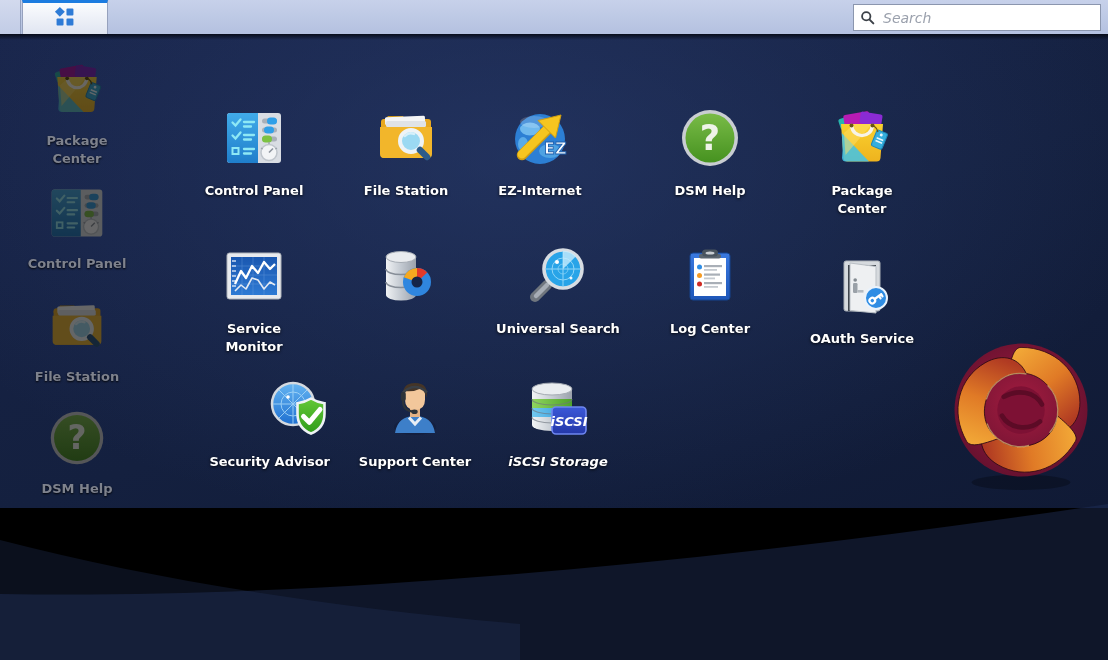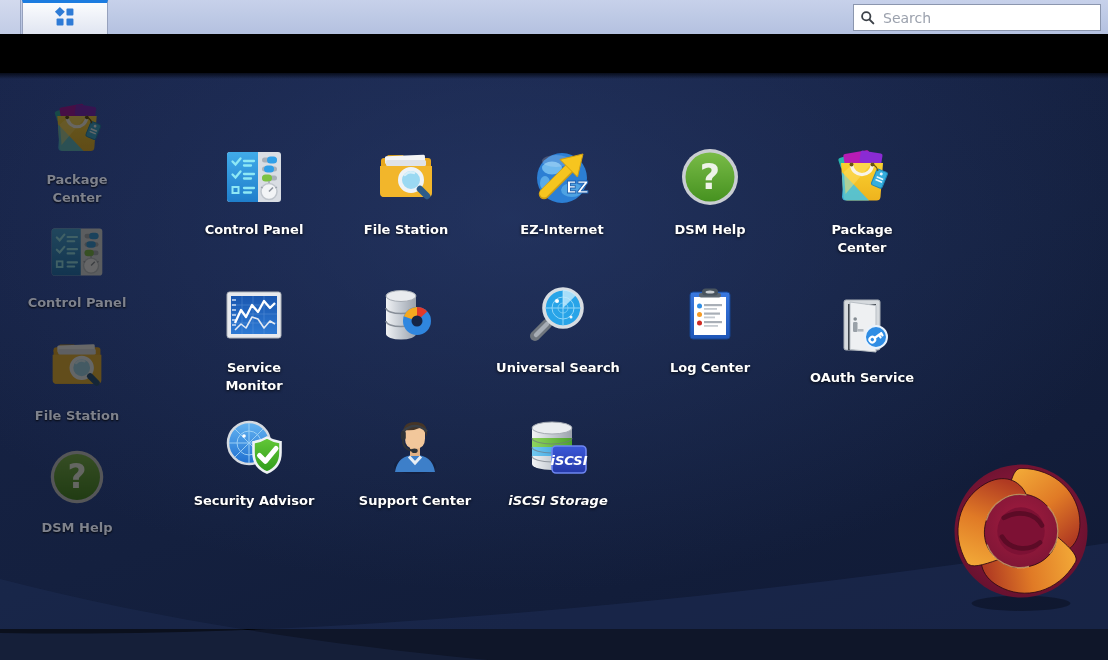--- a/index.html
+++ b/index.html
@@ -11,29 +11,29 @@
     background:linear-gradient(#c7d1ea,#b4c1e0);}
   .topbar-edge{position:absolute;left:0;top:0;width:20px;height:34px;
     background:linear-gradient(#d3daee,#c2cce6);border-right:1px solid #93a0bf;}
   .drawer-tab{position:absolute;left:22px;top:0;width:86px;height:34px;box-sizing:border-box;
     background:linear-gradient(#fbfcfe,#e0e5f1);border-top:3px solid #1c7ce0;
     border-left:1px solid #96a1bd;border-right:1px solid #96a1bd;
     display:flex;align-items:center;justify-content:center;cursor:pointer;}
   .search-box{position:absolute;right:7px;top:4px;width:248px;height:27px;box-sizing:border-box;
     background:#fff;border:1px solid #8b96ae;display:flex;align-items:center;padding:0 6px;}
   .search-box svg{flex:0 0 auto;margin-right:6px;}
-  .search-input{flex:1;border:none;outline:none;font-family:inherit;font-size:14px;color:#333;background:transparent;}
+  .search-input{flex:1;border:none;outline:none;font-family:inherit;font-size:14px;color:#333;background:transparent;font-style:italic;}
   .search-input::placeholder{color:#9ba1ad;}
 
   
-  .desktop{position:absolute;top:34px;left:0;width:1108px;height:556px;
+  .desktop{position:absolute;top:34px;left:0;width:1108px;height:474px;
     background:
       linear-gradient(rgba(5,8,18,.85), rgba(5,8,18,0) 6px),
       radial-gradient(900px 520px at 46% 26%, rgba(44,64,116,.55), rgba(22,33,66,0) 72%),
-      linear-gradient(160deg,#182449 0%, #14203f 55%, #101a35 100%); margin-top: 39px;}
+      linear-gradient(160deg,#182449 0%, #14203f 55%, #101a35 100%);}
   .bg-svg{position:absolute;inset:0;}
 
   
   .shortcut{position:absolute;left:17px;width:120px;text-align:center;cursor:pointer;}
   .shortcut .app-icon{filter:brightness(.42) saturate(.85);}
   .shortcut .app-label{color:#7e828d;text-shadow:0 1px 2px rgba(0,0,0,.9);}
 
   .app-icon{display:block;margin:0 auto;}
   .app-label{display:block;margin-top:8px;font-size:13px;font-weight:600;line-height:1.35;
     color:#fff;white-space:pre-line;text-shadow:0 1px 3px rgba(0,0,0,.85);}
@@ -210,21 +210,21 @@
  <rect x="7" y="13" width="50" height="39" rx="3" fill="#e8a81f"></rect>
  <rect x="11" y="10.5" width="40" height="8" rx="1.5" fill="#f4f5f6" transform="rotate(-2 31 14)"></rect>
  <rect x="12" y="15" width="40" height="6" rx="1.5" fill="#e0e3e7"></rect>
  <path d="M6 21 h52 v27 a4 4 0 0 1 -4 4 h-44 a4 4 0 0 1 -4 -4 z" fill="#f2b62b"></path>
  <circle cx="37" cy="35" r="11" fill="#9bd9f2" stroke="#eef3f6" stroke-width="4"></circle>
  <path d="M31 30 a8 8 0 0 1 9 -2" stroke="#d7f0fa" stroke-width="2.4" fill="none" stroke-linecap="round"></path>
  <line x1="46" y1="44" x2="53" y2="51" stroke="#2c5c8a" stroke-width="6.5" stroke-linecap="round"></line>
 </svg></span>
           <span class="app-label">File Station</span>
         </div>
-        <div class="app-cell" style="left: 486px; top: 72px;">
+        <div class="app-cell" style="left: 464px; top: 72px;">
           <span class="app-icon"><svg width="64" height="64" viewBox="0 0 64 64">
  <circle cx="32" cy="33" r="25" fill="#2c7fd4"></circle>
  <ellipse cx="22" cy="23" rx="10" ry="6.5" fill="#6fb9ee"></ellipse>
  <ellipse cx="42" cy="45" rx="11" ry="7" fill="#4ea2e2"></ellipse>
  <ellipse cx="40" cy="17" rx="6" ry="4" fill="#8ccbf4"></ellipse>
  <ellipse cx="15" cy="38" rx="5" ry="7" fill="#5aabe8"></ellipse>
  <ellipse cx="26" cy="16" rx="14" ry="6" fill="#ffffff" opacity="0.18"></ellipse>
  <line x1="14" y1="49" x2="41" y2="22" stroke="#cf9d12" stroke-width="10.5" stroke-linecap="round"></line>
  <line x1="14" y1="48.3" x2="40" y2="22.3" stroke="#f6c51f" stroke-width="8.5" stroke-linecap="round"></line>
  <polygon points="53,9 30,14.5 47.5,32" fill="#f6c51f" stroke="#cf9d12" stroke-width="1"></polygon>
@@ -379,21 +379,21 @@
  <circle cx="46" cy="44" r="11" fill="#2f8de4" stroke="#eaf3fc" stroke-width="2"></circle>
  <g transform="rotate(-35 46 44)" stroke="#ffffff" fill="none" stroke-width="2.2" stroke-linecap="round">
   <circle cx="41.5" cy="44" r="2.8"></circle>
   <line x1="44.3" y1="44" x2="52.5" y2="44"></line>
   <line x1="49.5" y1="44" x2="49.5" y2="47"></line>
                 <line x1="52.3" y1="44" x2="52.3" y2="46.4"></line>
  </g>
 </svg></span>
           <span class="app-label">OAuth Service</span>
         </div>
-        <div class="app-cell" style="left: 178px; top: 343px;">
+        <div class="app-cell" style="left: 178px; top: 343px; text-align: right;">
           <span class="app-icon"><svg width="64" height="64" viewBox="0 0 64 64">
  <defs>
   <linearGradient id="sab" x1="0" y1="0" x2="0" y2="1">
                   <stop offset="0" stop-color="#66b5f2"></stop>
                   <stop offset="1" stop-color="#1e6fd0"></stop>
                 </linearGradient>
   <linearGradient id="sag" x1="0" y1="0" x2="0" y2="1">
                   <stop offset="0" stop-color="#64c838"></stop>
                   <stop offset="1" stop-color="#2f9c1a"></stop>
                 </linearGradient>

